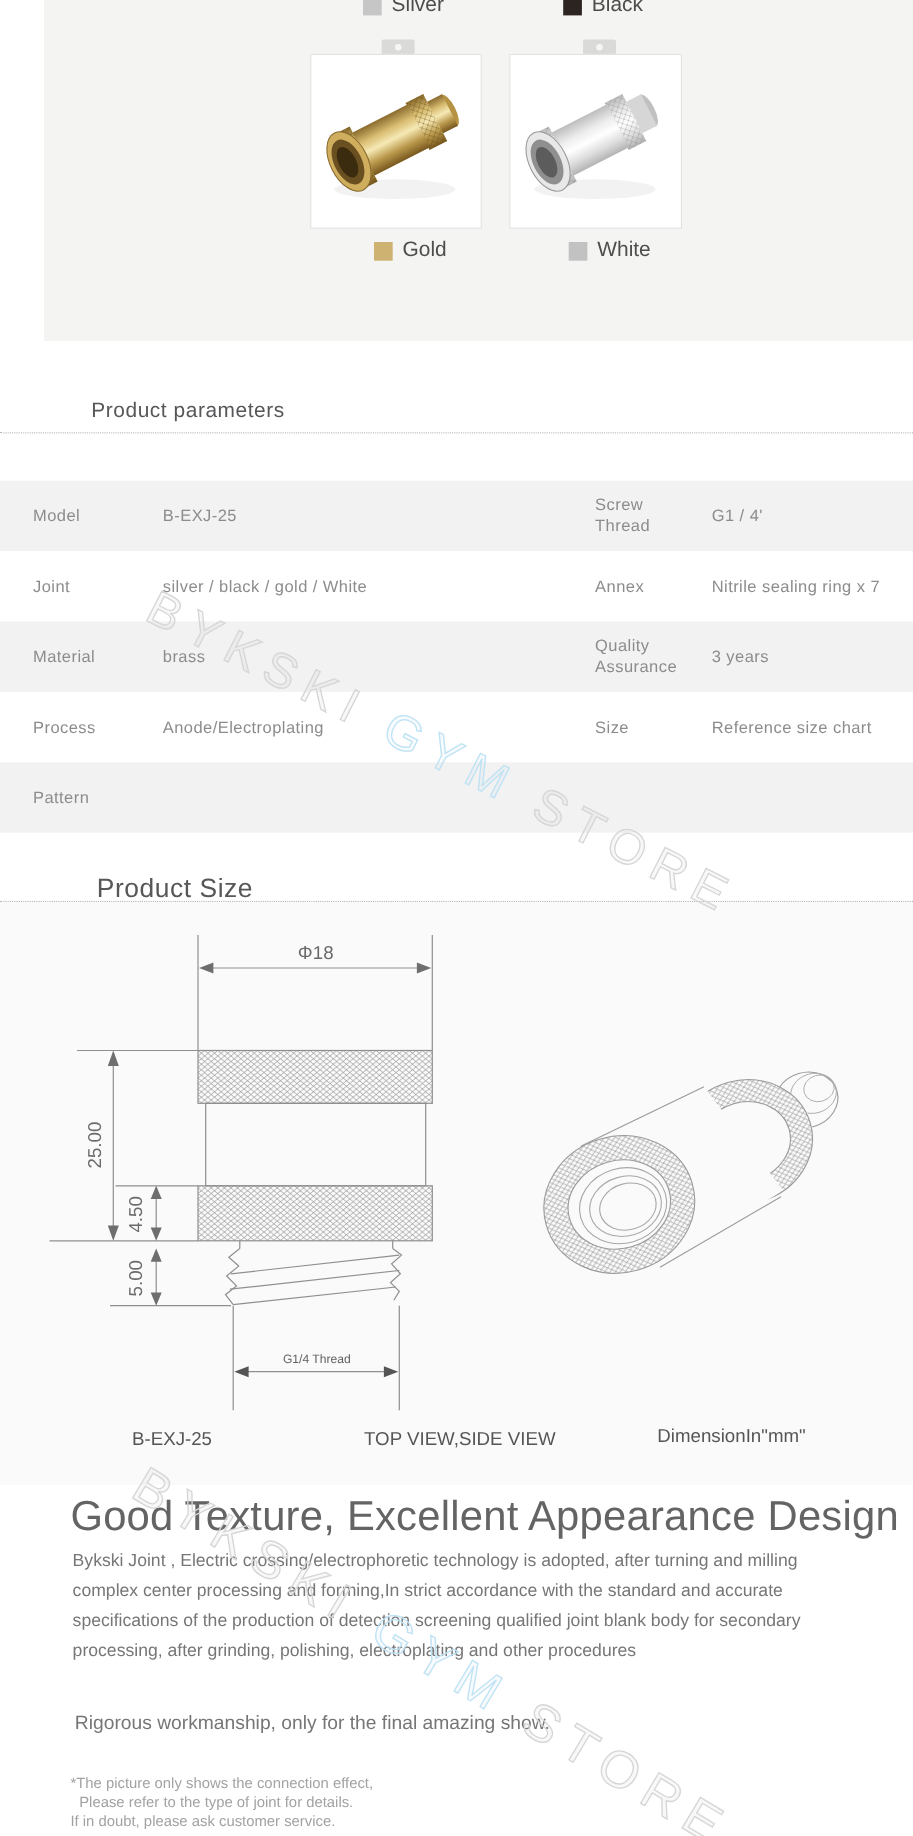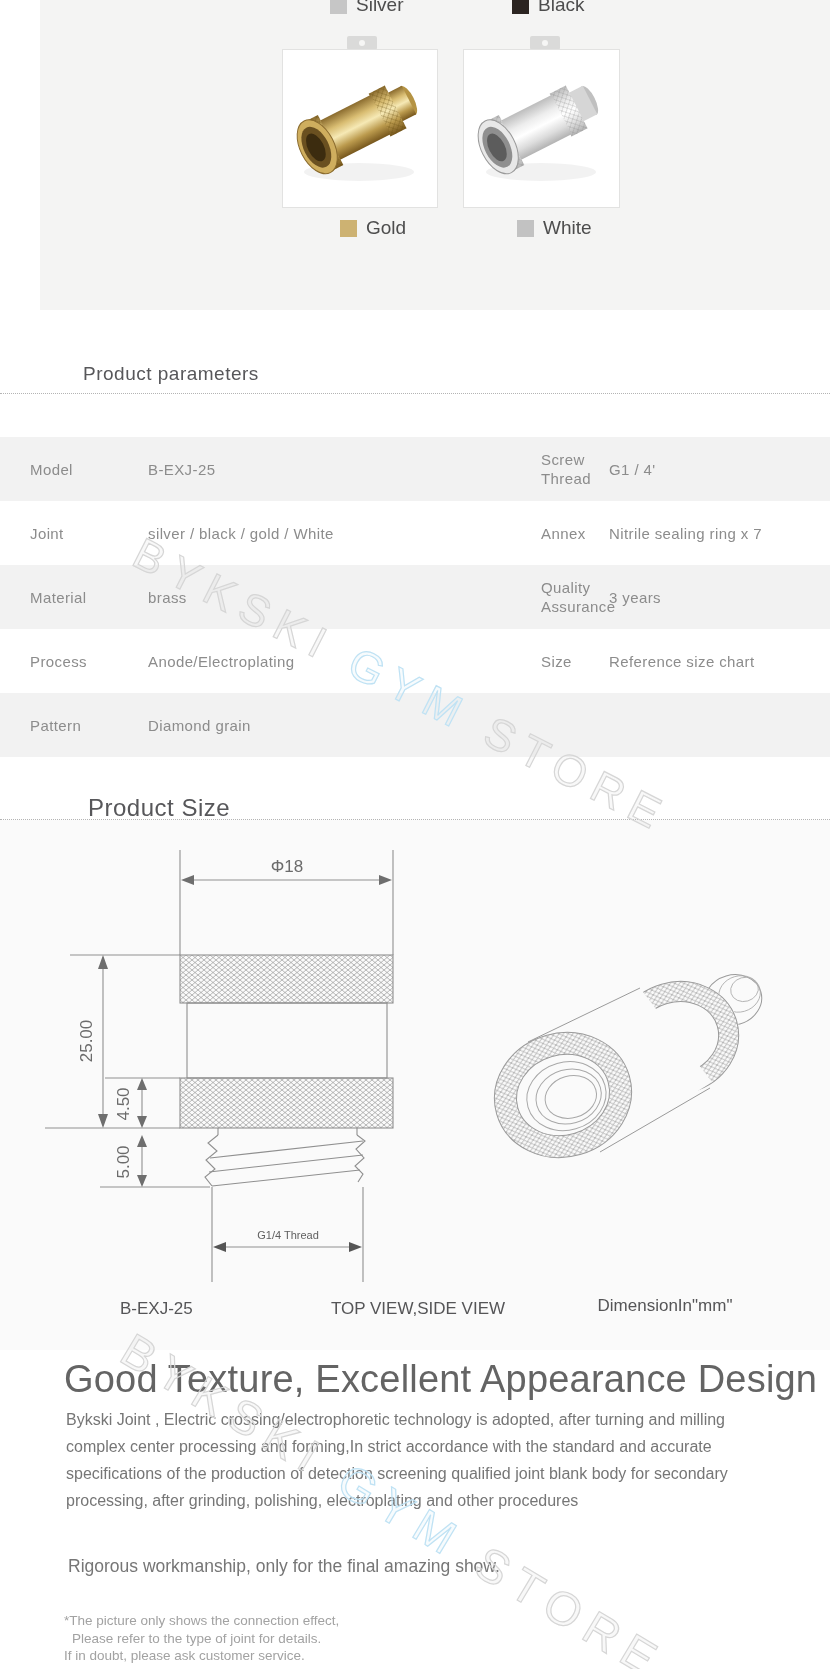--- a/index.html
+++ b/index.html
@@ -36,21 +36,21 @@
   .params-title{left:83px;top:363px;font-size:19px;}
   .size-title{left:88px;top:20px;font-size:24px;margin-top:16px;}
   .dotted{position:absolute;left:0;width:830px;border-top:1px dotted #b4b4b4;height:0;}
   .param-table{position:absolute;left:0;top:437px;width:830px;}
   .prow{position:relative;width:830px;height:64px;}
   .prow.gray{background:#f2f2f2;}
   .pcell{position:absolute;top:0;height:64px;display:flex;align-items:center;font-size:15px;color:#8c8c8c;letter-spacing:0.4px;line-height:19px;}
   .c-l1{left:30px;width:105px;}
   .c-v1{left:148px;width:330px;}
   .c-l2{left:541px;width:84px;}
-  .c-v2{left:609px;width:180px;text-align:center;}
+  .c-v2{left:647px;width:180px;text-align:center;}
 
   
   .sec-drawing svg{display:block;}
   .dim-text{fill:#6b6b6b;font-size:17px;font-family:"Liberation Sans",sans-serif;}
   .dim-small{fill:#5f5f5f;font-size:11px;font-family:"Liberation Sans",sans-serif;}
   .view-label{fill:#555557;font-size:17px;font-family:"Liberation Sans",sans-serif;}
 
   
   .desc-h{position:absolute;left:64px;top:8px;margin:0;font-size:38px;font-weight:400;color:#646464;letter-spacing:0.2px;}
   .desc-p1{position:absolute;left:66px;top:56px;width:695px;margin:0;font-size:16px;color:#767676;line-height:27px;}
@@ -175,21 +175,20 @@
       <div class="pcell c-v2">3 years</div>
     </div>
     <div class="prow">
       <div class="pcell c-l1">Process</div>
       <div class="pcell c-v1">Anode/Electroplating</div>
       <div class="pcell c-l2">Size</div>
       <div class="pcell c-v2">Reference size chart</div>
     </div>
     <div class="prow gray">
       <div class="pcell c-l1">Pattern</div>
-      <div class="pcell c-v1">Diamond grain</div>
     </div>
   </div>
 
   <div class="wm wm1"><span>BYKSKI</span> <span class="w2">GYM</span> <span>STORE</span></div>
 
   <section class="sec-sizehead">
     <h2 class="sec-title size-title">Product Size</h2>
   </section>
   <div class="dotted" style="top:819px;"></div>
 

